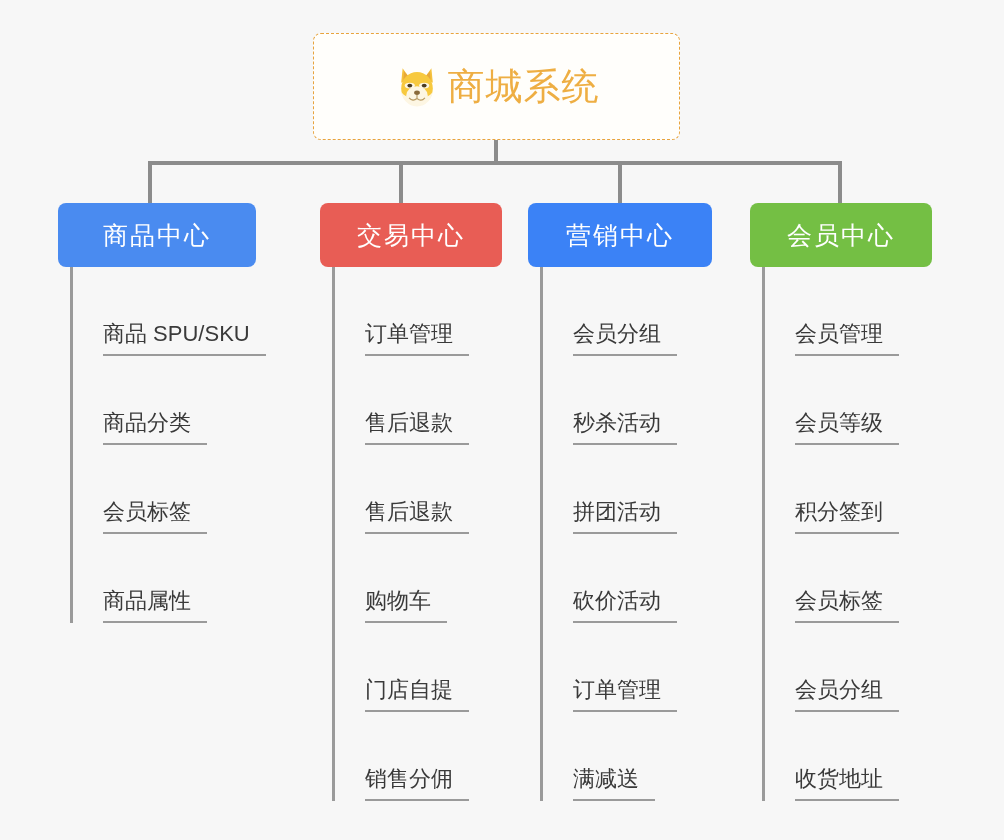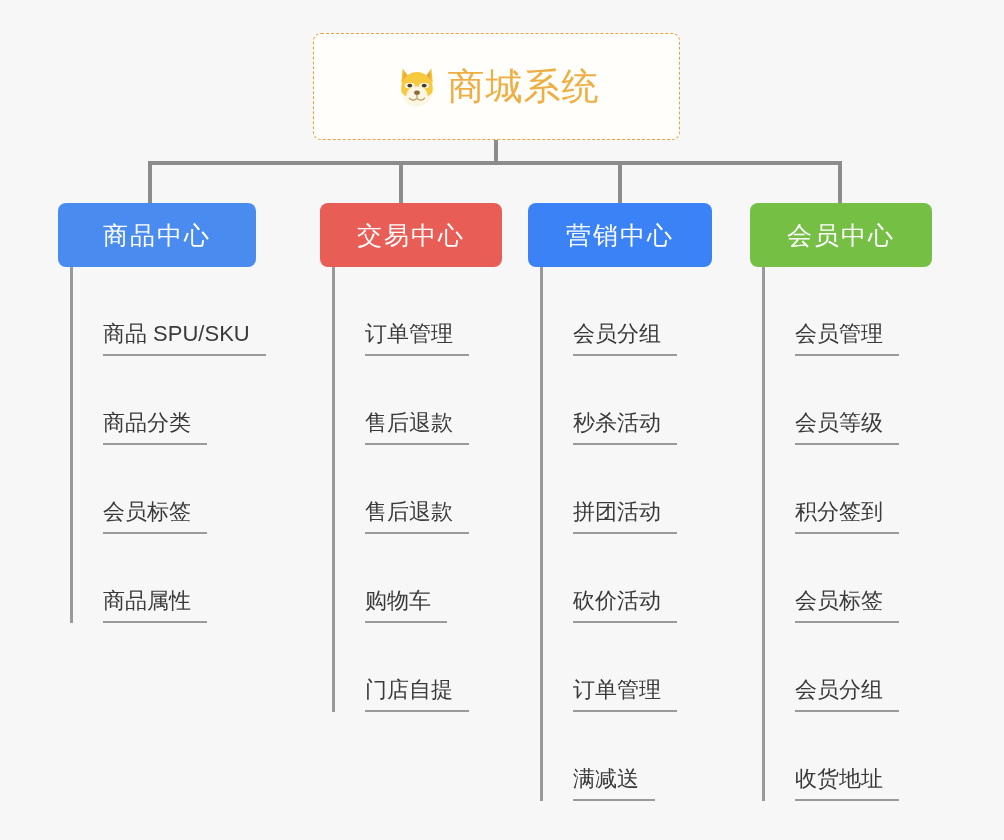--- a/index.html
+++ b/index.html
@@ -177,20 +177,23 @@
         </div>
       <div class="leaf">
           <span class="leaf-label">售后退款</span>
         </div>
       <div class="leaf">
           <span class="leaf-label">购物车</span>
         </div>
       <div class="leaf">
           <span class="leaf-label">门店自提</span>
         </div>
+      <div class="leaf">
+          <span class="leaf-label">销售分佣</span>
+        </div>
     </div>
   </div>
 
   <div class="branch branch-3">
     <div class="branch-head head-3">
       <span>营销中心</span>
     </div>
     <div class="branch-body">
       <div class="leaf">
           <span class="leaf-label">会员分组</span>

